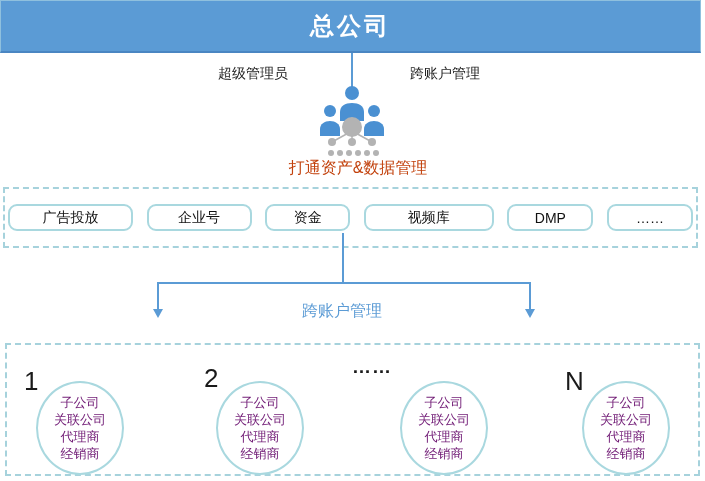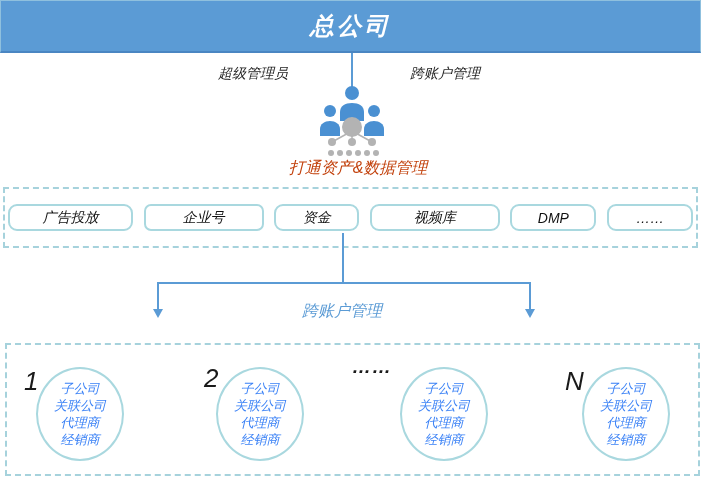--- a/index.html
+++ b/index.html
@@ -1,17 +1,17 @@
 <!DOCTYPE html>
 <html><head>
 <meta charset="utf-8">
 <style>
   html,body { margin:0; padding:0; background:#ffffff; }
   body { font-family:"Liberation Sans","DejaVu Sans",sans-serif; }
-  .stage { position:relative; width:705px; height:481px; background:#ffffff; overflow:hidden;font-style:italic; }
+  .stage { position:relative; width:705px; height:481px; background:#ffffff; overflow:hidden; }
 
   
   .banner { position:absolute; left:0; top:0; width:701px; height:53px; box-sizing:border-box;
             background:#5b9bd5; border:1px solid #8fc0de; border-bottom:2px solid #4a86c2;
             display:flex; align-items:center; justify-content:center; }
   .banner-title { color:#ffffff; font-size:24px; font-weight:bold; letter-spacing:3px; }
 
   
   .vline-top { position:absolute; left:351px; top:53px; width:2px; height:34px; background:#5b9bd5; }
 
@@ -29,45 +29,45 @@
                   font-size:16px; color:#c2410c; }
 
   
   .assets-box { position:absolute; left:3px; top:187px; width:695px; height:61px; box-sizing:border-box;
                 border:2px dashed #a6d2dc; display:flex; align-items:center;
                 justify-content:space-between; padding:0 3px; background:transparent; }
   .asset-btn { height:27px; box-sizing:border-box; border:2px solid #a9d8df; border-radius:9px;
                background:#ffffff; display:flex; align-items:center; justify-content:center;
                font-size:14px; color:#111111; cursor:pointer; }
   .asset-btn:nth-child(1){ width:125px; }
-  .asset-btn:nth-child(2){ width:120px;border-radius:7px; }
+  .asset-btn:nth-child(2){ width:105px; }
   .asset-btn:nth-child(3){ width:85px; }
   .asset-btn:nth-child(4){ width:130px; }
   .asset-btn:nth-child(5){ width:86px; }
   .asset-btn:nth-child(6){ width:86px;  }
 
   
   .connector-v  { position:absolute; left:342px; top:233px; width:2px; height:50px; background:#5b9bd5; }
   .connector-h  { position:absolute; left:157px; top:282px; width:374px; height:2px; background:#5b9bd5; }
   .drop-left    { position:absolute; left:157px; top:282px; width:2px; height:28px; background:#5b9bd5; }
   .drop-right   { position:absolute; left:529px; top:282px; width:2px; height:28px; background:#5b9bd5; }
   .arrow-down   { position:absolute; width:0; height:0; border-left:5px solid transparent;
                   border-right:5px solid transparent; border-top:9px solid #5b9bd5; }
   .arrow-left-pos  { left:153px; top:309px; }
   .arrow-right-pos { left:525px; top:309px; }
   .label-cross-mid { position:absolute; left:242px; top:301px; width:200px; text-align:center;
                      font-size:16px; color:#5b9bd5; }
 
   
   .groups-box { position:absolute; left:5px; top:343px; width:695px; height:133px;
                 box-sizing:border-box; border:2px dashed #a6d2dc; }
-  .group-circle { position:absolute; top:367px; width:88px; height:94px; box-sizing:border-box;
+  .group-circle { position:absolute; top:381px; width:88px; height:94px; box-sizing:border-box;
                   border:2px solid #a9d8df; border-radius:50%; background:#ffffff;
                   display:flex; flex-direction:column; align-items:center; justify-content:center;
-                  font-size:13px; line-height:17px; color:#3b82f6; text-align:center; }
+                  font-size:13px; line-height:17px; color:#701a75; text-align:center; }
   .gc-1 { left:36px; }  .gc-2 { left:216px; }  .gc-3 { left:400px; }  .gc-4 { left:582px; }
   .group-index { position:absolute; font-size:26px; color:#1a1a1a; }
   .gi-1 { left:24px;  top:366px; }
   .gi-2 { left:204px; top:363px; }
   .gi-3 { left:352px; top:356px; font-size:19px; font-weight:bold; letter-spacing:1px; }
   .gi-4 { left:565px; top:366px; }
 </style>
 </head>
 <body>
 

